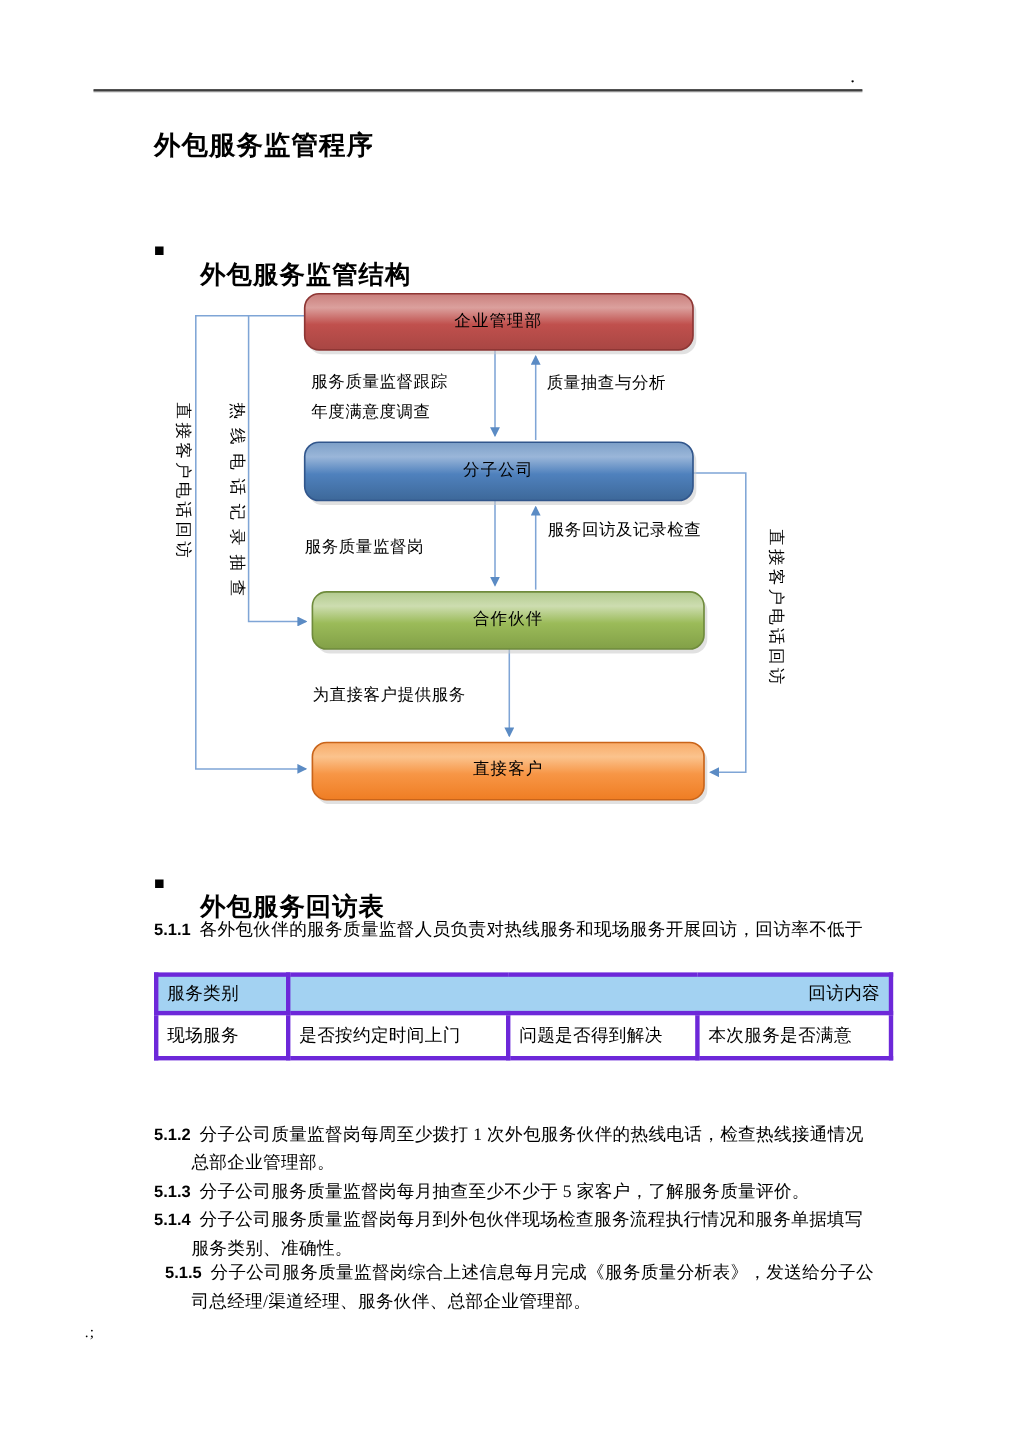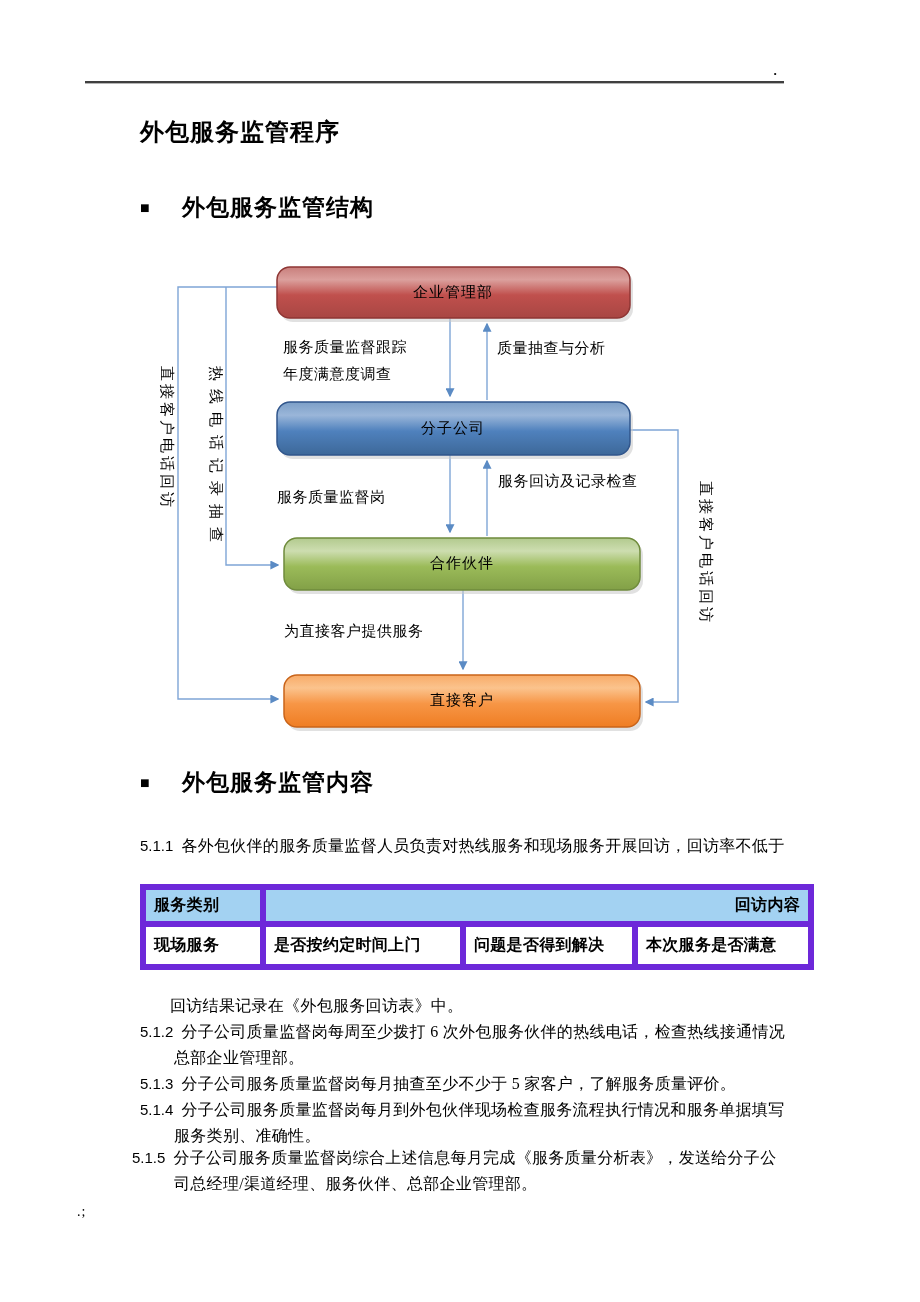--- a/index.html
+++ b/index.html
@@ -9,32 +9,32 @@
 
   
   .header-rule{left:85px;top:81px;width:699px;height:0;border-top:2px solid #3f3f3f;box-shadow:0 1px 0 #b5b5b5;}
   .header-mark{left:773px;top:66px;font-size:13px;font-weight:bold;}
   .footer-mark{left:77px;top:1204px;font-size:14px;letter-spacing:1px;}
 
   
   .doc-title{left:140px;top:116px;font-size:24px;font-weight:bold;letter-spacing:1px;text-align:center;}
   .sec-heading{display:flex;align-items:center;}
   .sec-heading .bullet{font-size:16px;line-height:1;width:17px;}
-  .sec-heading .htext{font-size:23px;font-weight:bold;letter-spacing:1px;margin-left:25px;}
+  .sec-heading .htext{font-size:23px;font-weight:bold;letter-spacing:1px;margin-left:25px;margin-top:42px;}
   #sec1{left:140px;top:192px;}
   #sec2{left:140px;top:767px;}
 
   
   .pline{font-size:16px;line-height:20px;white-space:nowrap;letter-spacing:0.3px;display:flex;}
-  .pnum{font-family:"Liberation Sans",sans-serif;font-size:15px;margin-right:8px;letter-spacing:0;}
+  .pnum{font-family:"Liberation Sans",sans-serif;font-size:15px;margin-right:8px;letter-spacing:0;font-weight:bold;}
 
   
   .review-table{position:absolute;left:140px;top:884px;border-collapse:collapse;table-layout:fixed;
                 font-size:16px;letter-spacing:0.3px;}
-  .review-table td{border:6px solid #6d28d9;padding:0 8px;vertical-align:middle;font-weight:bold;}
+  .review-table td{border:4px solid #6d28d9;padding:0 8px;vertical-align:middle;}
   .review-table .hd td{background:#a3d2f2;height:31px;}
   .review-table .r1 td{height:36px;}
   .review-table .r2 td{height:37px;}
   .td-center{text-align:right;}
 
   
   .flowchart{left:0;top:250px;}
   .flowchart text{font-family:"Liberation Serif",serif;fill:#000;}
   .node-label{font-size:15px;letter-spacing:1px;}
   .edge-label{font-size:15px;letter-spacing:0.5px;}
@@ -125,21 +125,21 @@
     <text class="edge-label" x="498" y="236">服务回访及记录检查</text>
     <text class="edge-label" x="284" y="386">为直接客户提供服务</text>
 
     <text class="vert-label" transform="translate(162,188) rotate(90)" text-anchor="middle" letter-spacing="3">直接客户电话回访</text>
     <text class="vert-label" transform="translate(211,208) rotate(90)" text-anchor="middle" letter-spacing="8">热线电话记录抽查</text>
     <text class="vert-label" transform="translate(701,303) rotate(90)" text-anchor="middle" letter-spacing="3">直接客户电话回访</text>
   </svg>
 
   <div class="abs sec-heading" id="sec2">
     <span class="bullet">■</span>
-    <span class="htext">外包服务监管内容</span>
+    <span class="htext">外包服务回访表</span>
   </div>
 
   <div class="abs pline" style="left:140px;top:836px">
     <span class="pnum">5.1.1</span>
     <span>各外包伙伴的服务质量监督人员负责对热线服务和现场服务开展回访，回访率不低于</span>
   </div>
 
   <table class="review-table">
     <colgroup>
         <col style="width:120px">
@@ -154,40 +154,39 @@
     </tr>
     <tr class="r2">
       <td>现场服务</td>
       <td>是否按约定时间上门</td>
       <td>问题是否得到解决</td>
       <td>本次服务是否满意</td>
     </tr>
   </tbody>
     </table>
 
-  <div class="abs pline" style="left:170px;top:996px">回访结果记录在《外包服务回访表》中。</div>
 
   <div class="abs pline" style="left:140px;top:1022px">
     <span class="pnum">5.1.2</span>
-    <span>分子公司质量监督岗每周至少拨打 6 次外包服务伙伴的热线电话，检查热线接通情况</span>
+    <span>分子公司质量监督岗每周至少拨打 1 次外包服务伙伴的热线电话，检查热线接通情况</span>
   </div>
   <div class="abs pline" style="left:174px;top:1048px">总部企业管理部。</div>
 
   <div class="abs pline" style="left:140px;top:1074px">
     <span class="pnum">5.1.3</span>
     <span>分子公司服务质量监督岗每月抽查至少不少于 5 家客户，了解服务质量评价。</span>
   </div>
 
   <div class="abs pline" style="left:140px;top:1100px">
     <span class="pnum">5.1.4</span>
     <span>分子公司服务质量监督岗每月到外包伙伴现场检查服务流程执行情况和服务单据填写</span>
   </div>
   <div class="abs pline" style="left:174px;top:1126px">服务类别、准确性。</div>
 
-  <div class="abs pline" style="left:132px;top:1148px">
+  <div class="abs pline" style="left:150px;top:1148px">
     <span class="pnum">5.1.5</span>
     <span>分子公司服务质量监督岗综合上述信息每月完成《服务质量分析表》，发送给分子公</span>
   </div>
   <div class="abs pline" style="left:174px;top:1174px">司总经理/渠道经理、服务伙伴、总部企业管理部。</div>
 
   <div class="abs footer-mark">.;</div>
 
 </div>
 
 </body></html>

